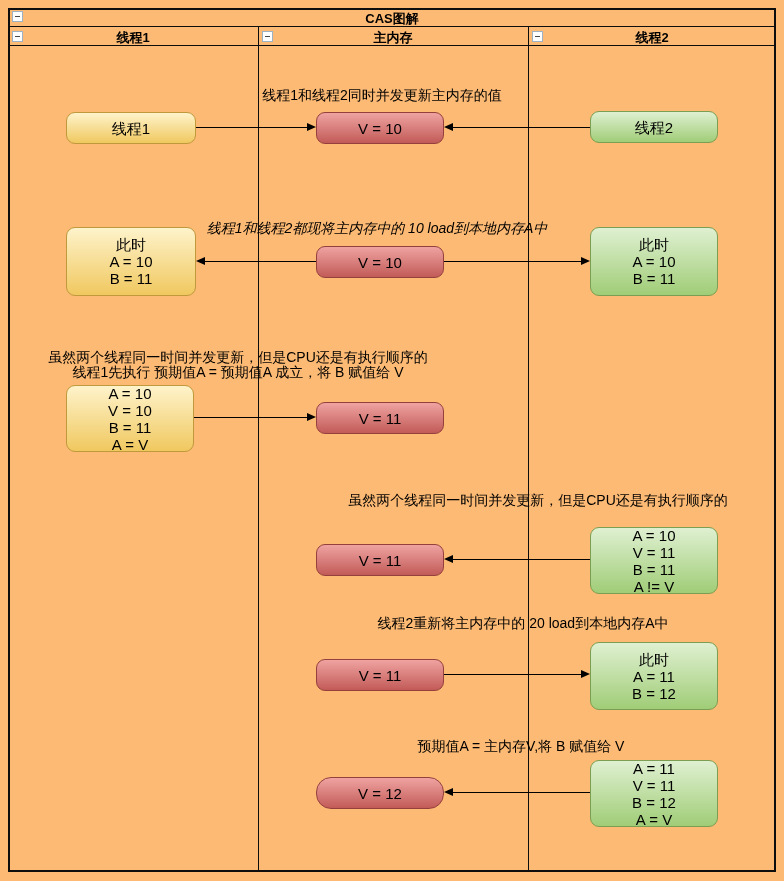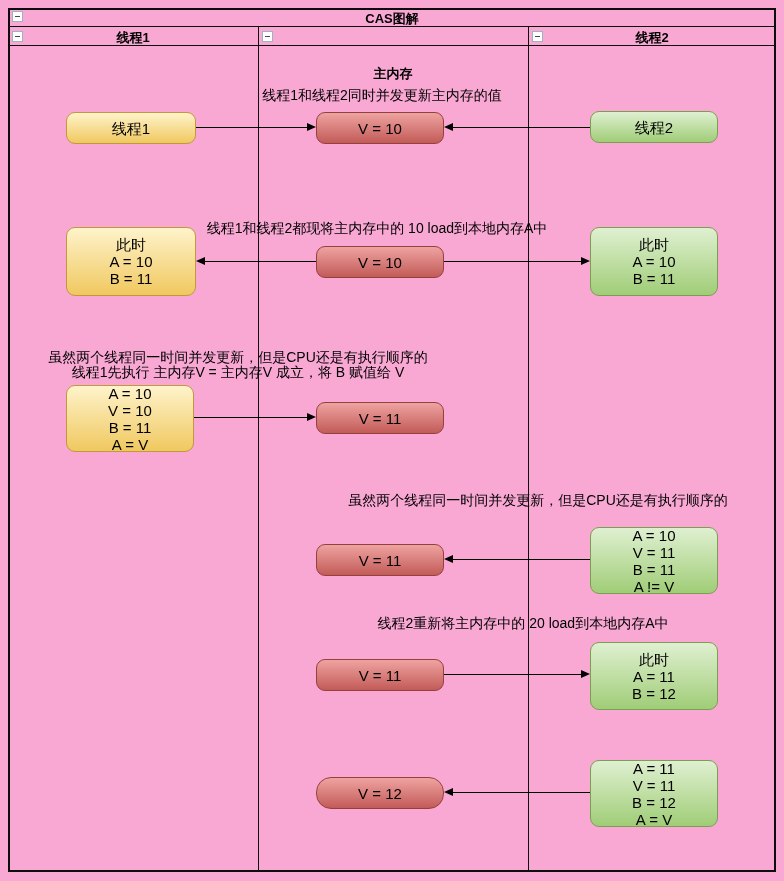--- a/index.html
+++ b/index.html
@@ -1,17 +1,17 @@
 <!DOCTYPE html>
 <html><head>
 <meta charset="utf-8">
 <style>
   html,body{margin:0;padding:0;background:#ffffff;}
   .stage{
-    position:relative;width:784px;height:881px;background:#f9a8d4;
+    position:relative;width:784px;height:881px;background:#fdba74;
     font-family:"Liberation Sans",sans-serif;color:#000;overflow:hidden;
   }
   
   .pool-border{position:absolute;left:8px;top:8px;width:768px;height:864px;
     border:2px solid #0d0d0d;box-sizing:border-box;}
   .hline{position:absolute;background:#0d0d0d;height:1px;}
   .vline{position:absolute;background:#0d0d0d;width:1px;}
   .pool-title{position:absolute;left:8px;top:10px;width:768px;text-align:center;
     font-size:13px;font-weight:bold;}
   .lane-label{position:absolute;top:29px;text-align:center;font-size:13px;font-weight:bold;}
@@ -45,57 +45,57 @@
   <div class="hline" style="left:8px;top:45px;width:766px;"></div>
   <div class="vline" style="left:258px;top:27px;height:844px;"></div>
   <div class="vline" style="left:528px;top:27px;height:844px;"></div>
 
   <div class="collapse" style="left:12px;top:11px;"></div>
   <div class="pool-title">CAS图解</div>
 
   <div class="collapse" style="left:12px;top:31px;"></div>
   <div class="lane-label" style="left:8px;width:250px;">线程1</div>
   <div class="collapse" style="left:262px;top:31px;"></div>
-  <div class="lane-label" style="left:258px;width:270px;margin-top:36px;">主内存</div>
+  <div class="lane-label" style="left:258px;width:270px;">主内存</div>
   <div class="collapse" style="left:532px;top:31px;"></div>
   <div class="lane-label" style="left:528px;width:248px;">线程2</div>
 
   <div class="note" style="left:382px;top:88px;">线程1和线程2同时并发更新主内存的值</div>
   <div class="box box-thread1" style="left:66px;top:112px;width:130px;height:32px;">
     <div>线程1</div>
   </div>
   <div class="box box-memory" style="left:316px;top:112px;width:128px;height:32px;">
     <div>V = 10</div>
   </div>
   <div class="box box-thread2" style="left:590px;top:111px;width:128px;height:32px;">
     <div>线程2</div>
   </div>
   <div class="arrow head-right" style="left:196px;top:127px;width:111px;"></div>
   <div class="arrow head-left" style="left:453px;top:127px;width:137px;"></div>
 
-  <div class="note" style="left:377px;top:221px;">线程1和线程2都现将主内存中的 10 load到本地内存A中</div>
+  <div class="note" style="left:377px;top:221px;font-style:italic;">线程1和线程2都现将主内存中的 10 load到本地内存A中</div>
   <div class="box box-thread1" style="left:66px;top:227px;width:130px;height:69px;">
     <div>此时</div>
     <div>A = 10</div>
     <div>B = 11</div>
   </div>
   <div class="box box-memory" style="left:316px;top:246px;width:128px;height:32px;">
     <div>V = 10</div>
   </div>
   <div class="box box-thread2" style="left:590px;top:227px;width:128px;height:69px;">
     <div>此时</div>
     <div>A = 10</div>
     <div>B = 11</div>
   </div>
   <div class="arrow head-left" style="left:205px;top:261px;width:111px;"></div>
   <div class="arrow head-right" style="left:444px;top:261px;width:137px;"></div>
 
   <div class="note" style="left:238px;top:350px;">
     <div>虽然两个线程同一时间并发更新，但是CPU还是有执行顺序的</div>
-    <div>线程1先执行 主内存V = 主内存V 成立，将 B 赋值给 V</div>
+    <div>线程1先执行 预期值A = 预期值A 成立，将 B 赋值给 V</div>
   </div>
   <div class="box box-thread1" style="left:66px;top:385px;width:128px;height:67px;">
     <div>A = 10</div>
     <div>V = 10</div>
     <div>B = 11</div>
     <div>A = V</div>
   </div>
   <div class="box box-memory" style="left:316px;top:402px;width:128px;height:32px;">
     <div>V = 11</div>
   </div>
@@ -121,20 +121,21 @@
   <div class="box box-memory" style="left:316px;top:659px;width:128px;height:32px;">
     <div>V = 11</div>
   </div>
   <div class="box box-thread2" style="left:590px;top:642px;width:128px;height:68px;">
     <div>此时</div>
     <div>A = 11</div>
     <div>B = 12</div>
   </div>
   <div class="arrow head-right" style="left:444px;top:674px;width:137px;"></div>
 
+  <div class="note" style="left:521px;top:739px;">预期值A = 主内存V,将 B 赋值给 V</div>
   <div class="box box-memory" style="left:316px;top:777px;width:128px;height:32px;border-radius:15px;">
     <div>V = 12</div>
   </div>
   <div class="box box-thread2" style="left:590px;top:760px;width:128px;height:67px;">
     <div>A = 11</div>
     <div>V = 11</div>
     <div>B = 12</div>
     <div>A = V</div>
   </div>
   <div class="arrow head-left" style="left:453px;top:792px;width:137px;"></div>

